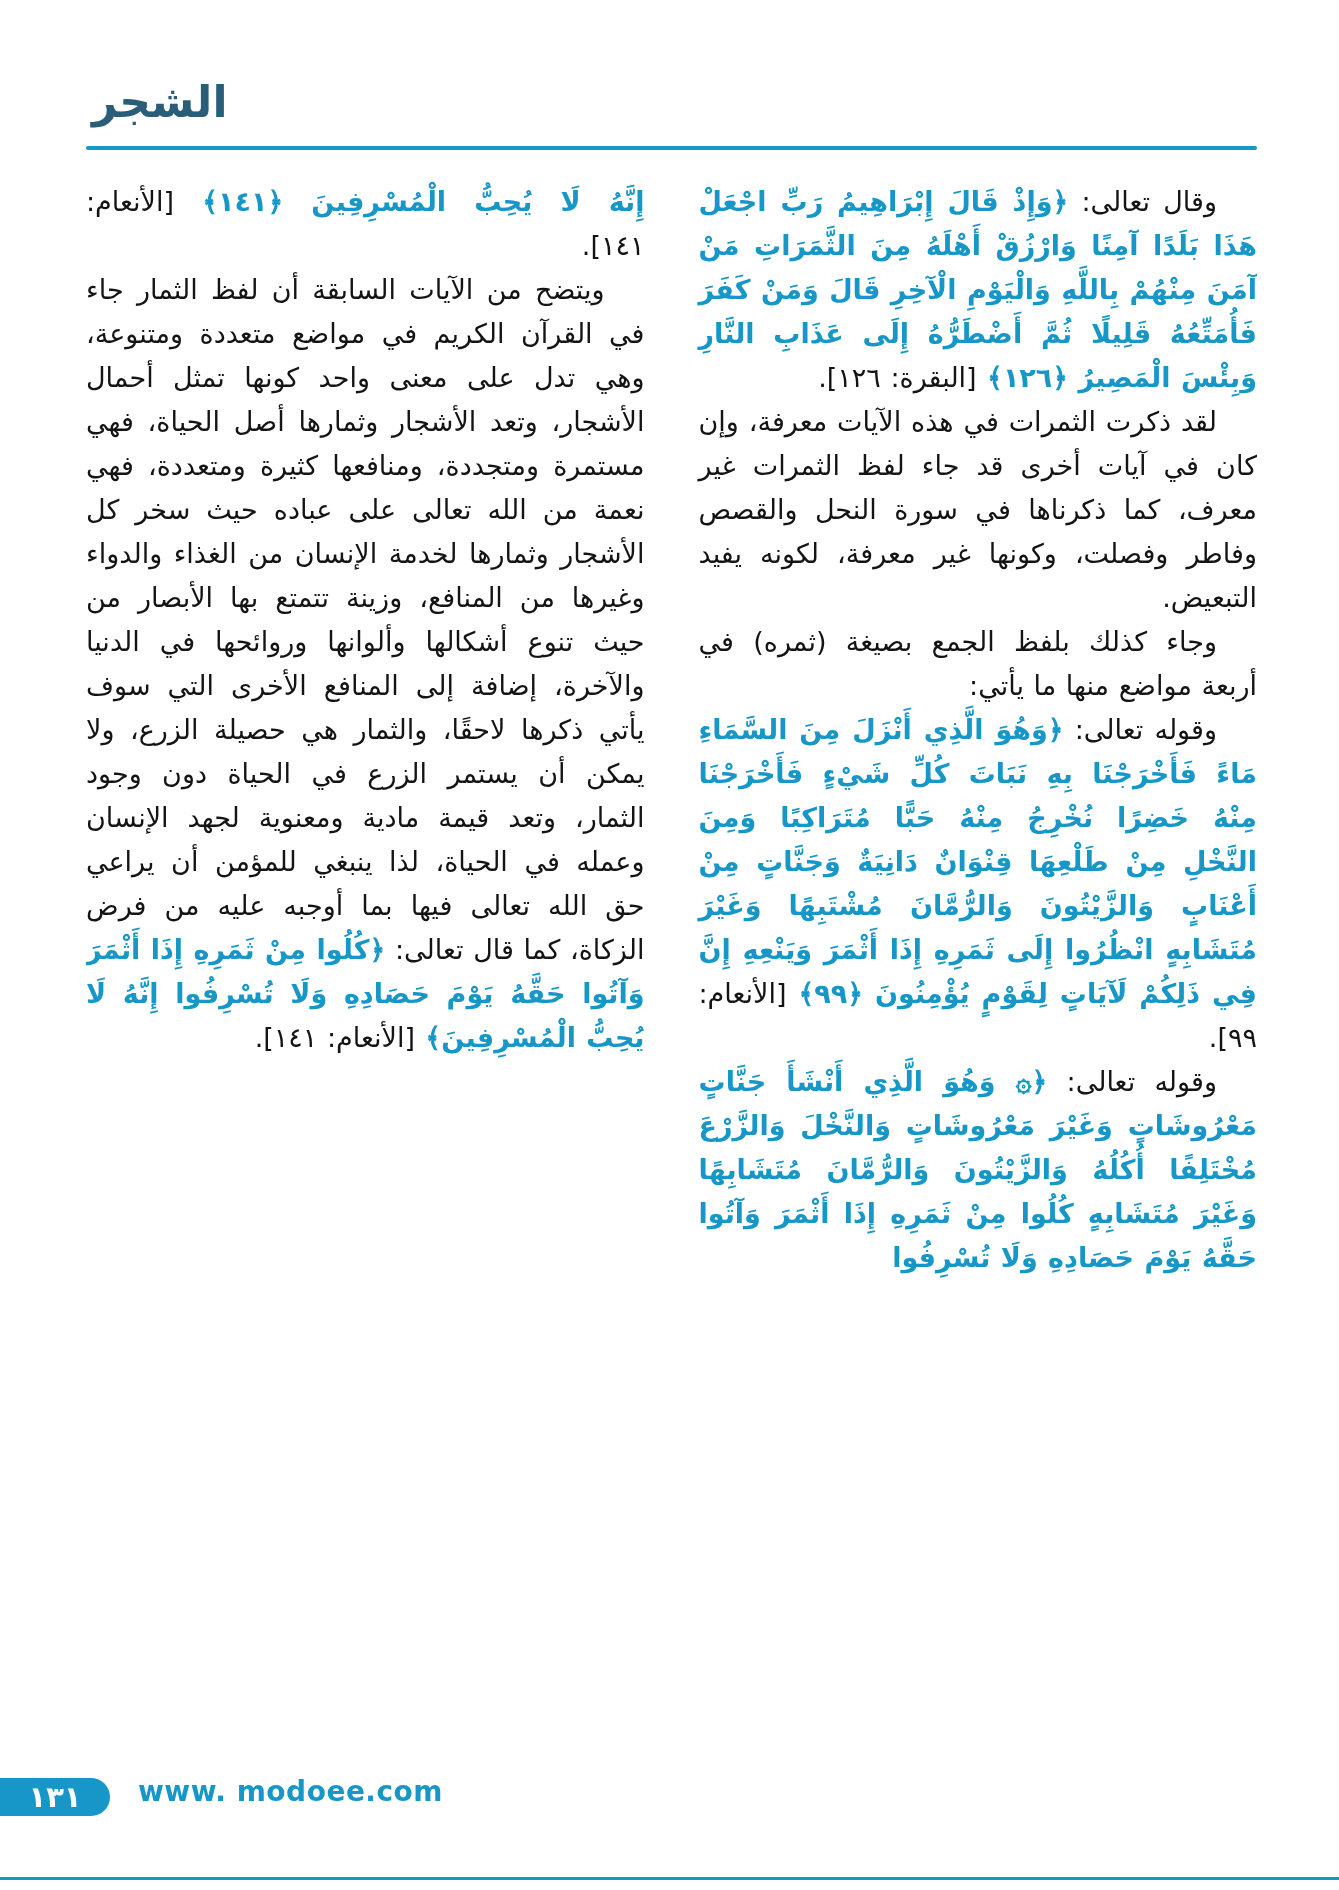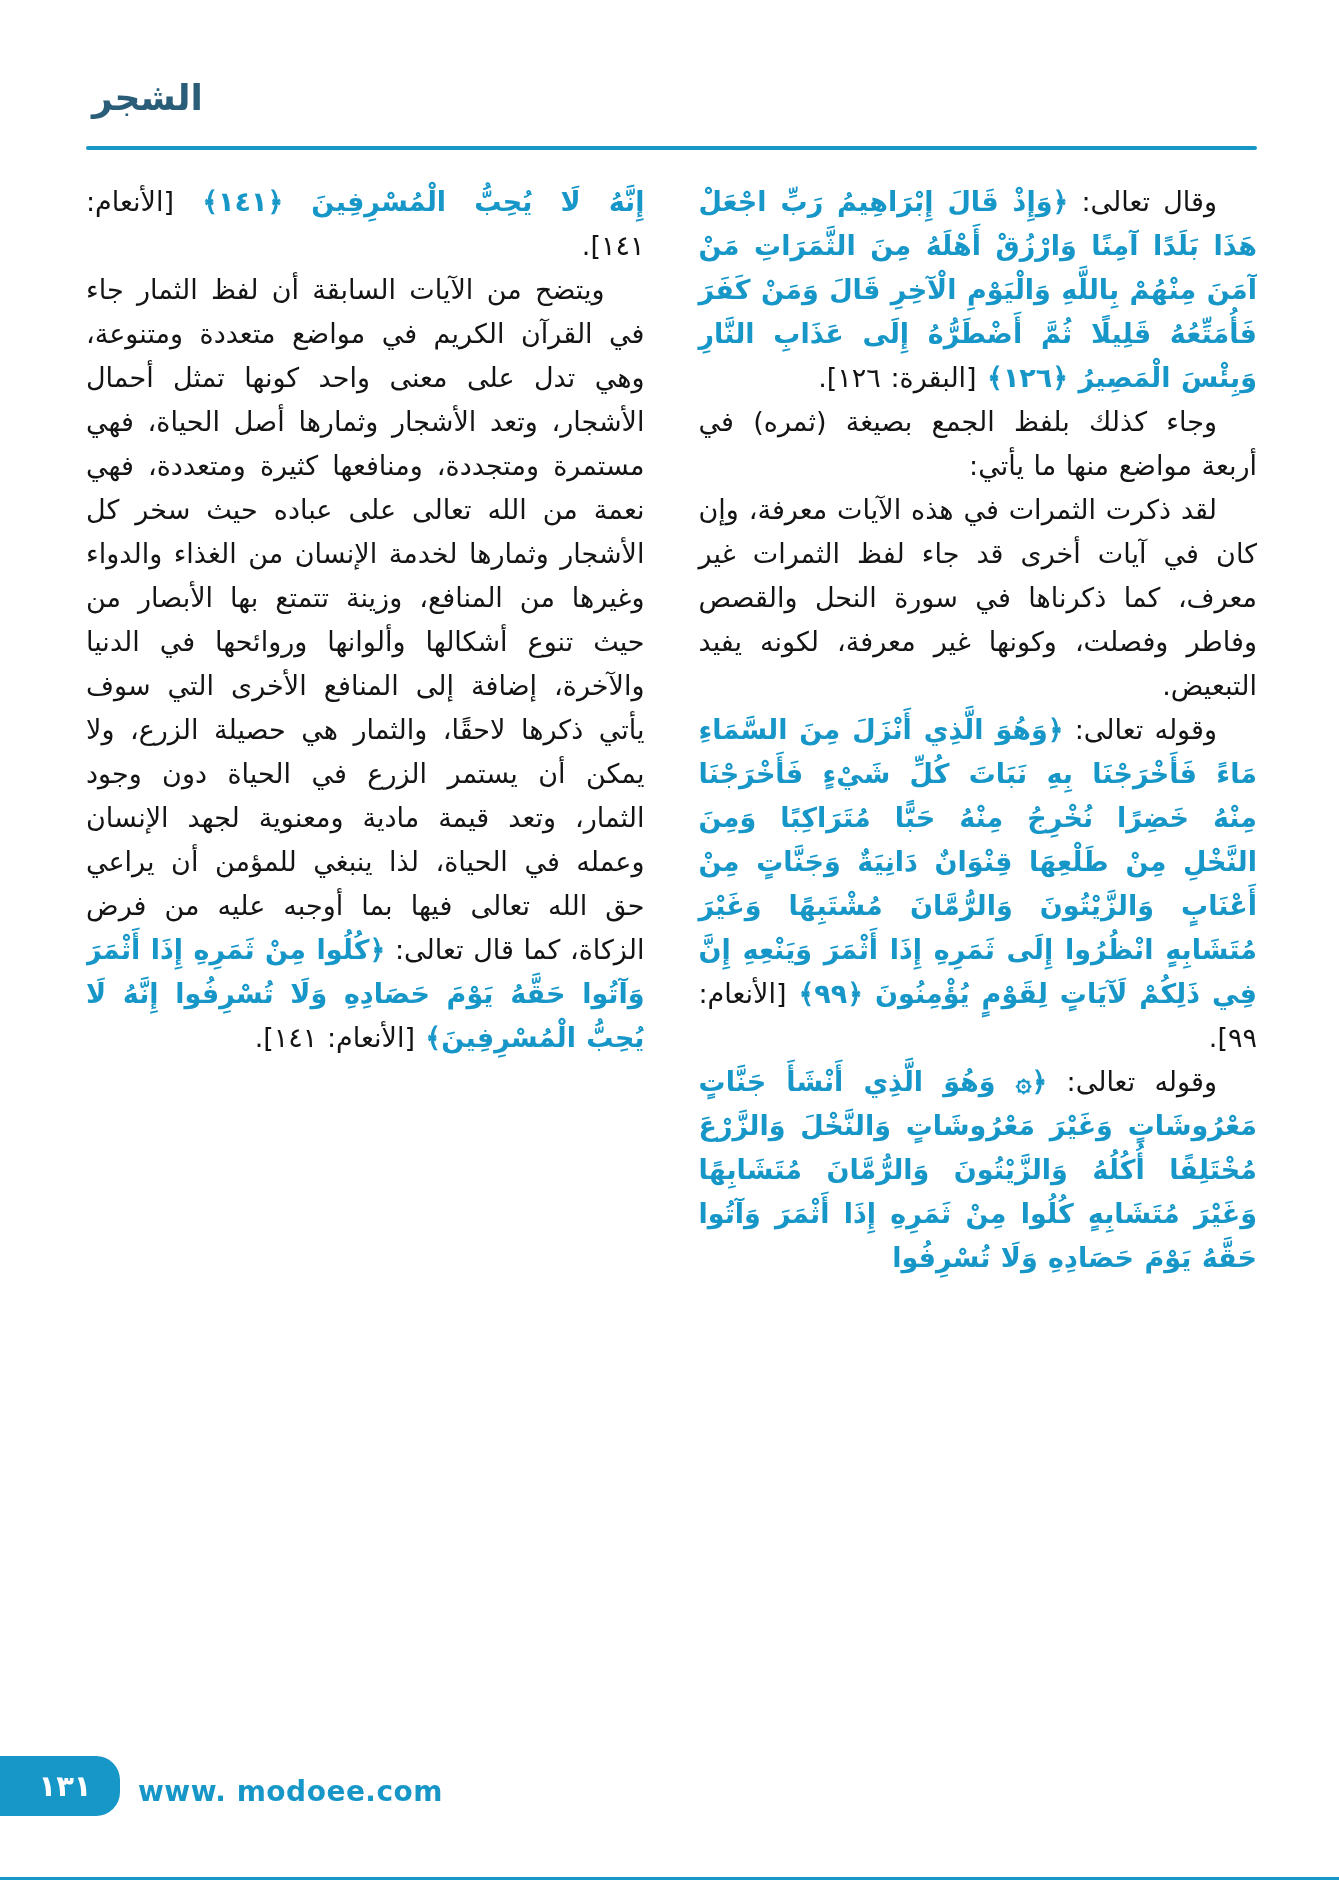--- a/index.html
+++ b/index.html
@@ -18,21 +18,21 @@
   :root {
     --teal: #1796c8;
     --title: #2a5d78;
     --ink: #141414;
   }
   
   .header-title {
     position: absolute;
     top: 80px;
     left: 92px;
-    font-size: 36px;
+    font-size: 44px;
     font-weight: bold;
     color: var(--title);
     line-height: 1;
   }
   .header-rule {
     position: absolute;
     top: 146px;
     left: 86px;
     right: 82px;
     height: 4px;
@@ -75,27 +75,26 @@
     color: var(--ink);
     font-weight: normal;
     margin-left: 30px;
   }
   
   .page-num-pill {
     position: absolute;
     left: 0;
     bottom: 74px;
     width: 110px;
-    height: 60px;
+    height: 38px;
     background: var(--teal);
     border-radius: 0 24px 24px 0;
     display: flex;
     align-items: center;
     justify-content: center;
-    padding-left: 10px;
   }
   .page-num-pill span {
     color: #ffffff;
     font-size: 29px;
     font-weight: bold;
     line-height: 1;
   }
   .site-text {
     position: absolute;
     left: 138px;
@@ -117,22 +116,22 @@
 </style>
 </head>
 <body>
 
 <div class="header-title">الشجر</div>
 <div class="header-rule"></div>
 
 <main class="columns">
   <section class="column" id="col-right">
       <p class="para indent"><span class="seg-body">وقال تعالى: </span><span class="seg-quran">﴿وَإِذْ قَالَ إِبْرَاهِيمُ رَبِّ اجْعَلْ هَذَا بَلَدًا آمِنًا وَارْزُقْ أَهْلَهُ مِنَ الثَّمَرَاتِ مَنْ آمَنَ مِنْهُمْ بِاللَّهِ وَالْيَوْمِ الْآخِرِ قَالَ وَمَنْ كَفَرَ فَأُمَتِّعُهُ قَلِيلًا ثُمَّ أَضْطَرُّهُ إِلَى عَذَابِ النَّارِ وَبِئْسَ الْمَصِيرُ ﴿١٢٦﴾ </span><span class="seg-ref">[البقرة: ١٢٦].</span></p>
+      <p class="para indent"><span class="seg-body">لقد ذكرت الثمرات في هذه الآيات معرفة، وإن كان في آيات أخرى قد جاء لفظ الثمرات غير معرف، كما ذكرناها في سورة النحل والقصص وفاطر وفصلت، وكونها غير معرفة، لكونه يفيد التبعيض.</span></p>
       <p class="para indent"><span class="seg-body">وجاء كذلك بلفظ الجمع بصيغة (ثمره) في أربعة مواضع منها ما يأتي:</span></p>
-      <p class="para indent"><span class="seg-body">لقد ذكرت الثمرات في هذه الآيات معرفة، وإن كان في آيات أخرى قد جاء لفظ الثمرات غير معرف، كما ذكرناها في سورة النحل والقصص وفاطر وفصلت، وكونها غير معرفة، لكونه يفيد التبعيض.</span></p>
       <p class="para indent"><span class="seg-body">وقوله تعالى: </span><span class="seg-quran">﴿وَهُوَ الَّذِي أَنْزَلَ مِنَ السَّمَاءِ مَاءً فَأَخْرَجْنَا بِهِ نَبَاتَ كُلِّ شَيْءٍ فَأَخْرَجْنَا مِنْهُ خَضِرًا نُخْرِجُ مِنْهُ حَبًّا مُتَرَاكِبًا وَمِنَ النَّخْلِ مِنْ طَلْعِهَا قِنْوَانٌ دَانِيَةٌ وَجَنَّاتٍ مِنْ أَعْنَابٍ وَالزَّيْتُونَ وَالرُّمَّانَ مُشْتَبِهًا وَغَيْرَ مُتَشَابِهٍ انْظُرُوا إِلَى ثَمَرِهِ إِذَا أَثْمَرَ وَيَنْعِهِ إِنَّ فِي ذَلِكُمْ لَآيَاتٍ لِقَوْمٍ يُؤْمِنُونَ ﴿٩٩﴾ </span><span class="seg-ref">[الأنعام: ٩٩].</span></p>
       <p class="para indent"><span class="seg-body">وقوله تعالى: </span><span class="seg-quran">﴿۞ وَهُوَ الَّذِي أَنْشَأَ جَنَّاتٍ مَعْرُوشَاتٍ وَغَيْرَ مَعْرُوشَاتٍ وَالنَّخْلَ وَالزَّرْعَ مُخْتَلِفًا أُكُلُهُ وَالزَّيْتُونَ وَالرُّمَّانَ مُتَشَابِهًا وَغَيْرَ مُتَشَابِهٍ كُلُوا مِنْ ثَمَرِهِ إِذَا أَثْمَرَ وَآتُوا حَقَّهُ يَوْمَ حَصَادِهِ وَلَا تُسْرِفُوا</span></p>
     </section>
   <section class="column" id="col-left">
       <p class="para"><span class="seg-quran">إِنَّهُ لَا يُحِبُّ الْمُسْرِفِينَ ﴿١٤١﴾ </span><span class="seg-ref">[الأنعام: ١٤١].</span></p>
       <p class="para indent"><span class="seg-body">ويتضح من الآيات السابقة أن لفظ الثمار جاء في القرآن الكريم في مواضع متعددة ومتنوعة، وهي تدل على معنى واحد كونها تمثل أحمال الأشجار، وتعد الأشجار وثمارها أصل الحياة، فهي مستمرة ومتجددة، ومنافعها كثيرة ومتعددة، فهي نعمة من الله تعالى على عباده حيث سخر كل الأشجار وثمارها لخدمة الإنسان من الغذاء والدواء وغيرها من المنافع، وزينة تتمتع بها الأبصار من حيث تنوع أشكالها وألوانها وروائحها في الدنيا والآخرة، إضافة إلى المنافع الأخرى التي سوف يأتي ذكرها لاحقًا، والثمار هي حصيلة الزرع، ولا يمكن أن يستمر الزرع في الحياة دون وجود الثمار، وتعد قيمة مادية ومعنوية لجهد الإنسان وعمله في الحياة، لذا ينبغي للمؤمن أن يراعي حق الله تعالى فيها بما أوجبه عليه من فرض الزكاة، كما قال تعالى: </span><span class="seg-quran">﴿كُلُوا مِنْ ثَمَرِهِ إِذَا أَثْمَرَ وَآتُوا حَقَّهُ يَوْمَ حَصَادِهِ وَلَا تُسْرِفُوا إِنَّهُ لَا يُحِبُّ الْمُسْرِفِينَ﴾ </span><span class="seg-ref">[الأنعام: ١٤١].</span></p>
     </section>
 </main>
 
 <div class="page-num-pill">

